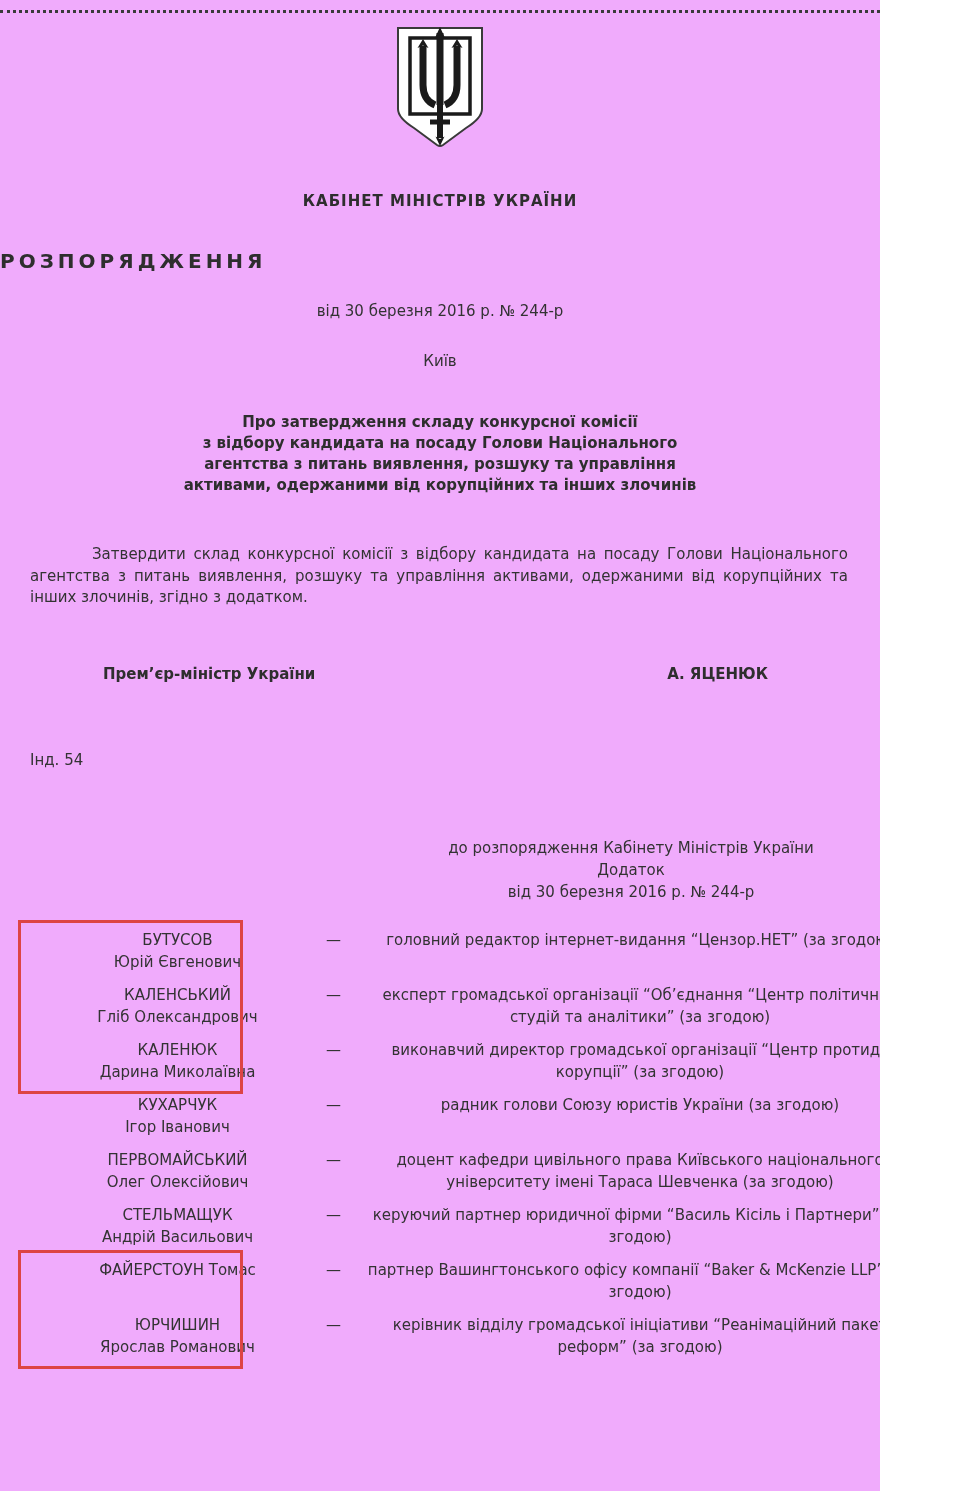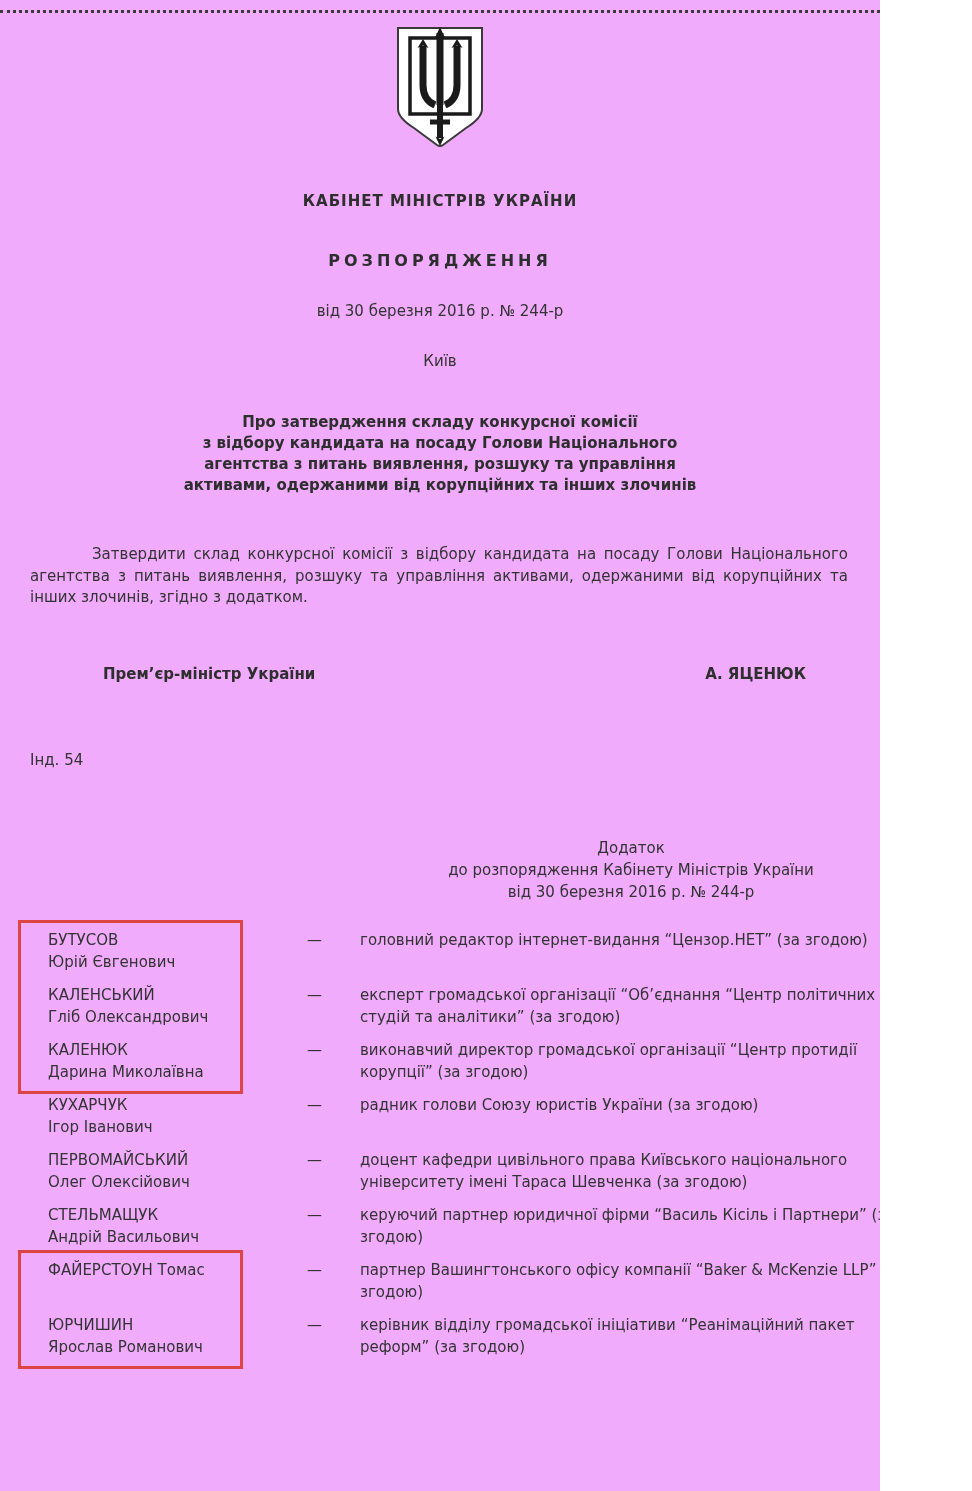--- a/index.html
+++ b/index.html
@@ -16,60 +16,61 @@
   .dotted-border-top { border-top: 3px dotted #3a3a3a; margin-top: 10px; height: 0; }
 
   .emblem-wrap { text-align: center; margin-top: 12px; height: 128px; }
   .emblem-wrap svg { display: inline-block; }
 
   .org-name {
     text-align: center; font-weight: bold; font-size: 15px;
     letter-spacing: 1px; margin-top: 40px; line-height: 17px; color: #2e2e2e;
   }
   .doc-type {
-    text-align: center; font-weight: bold; font-size: 16px;
+    font-weight: bold; font-size: 20px;
     letter-spacing: 4px; margin-top: 42px; line-height: 18px; color: #2e2e2e;
   }
   .date-line { text-align: center; margin-top: 30px; line-height: 22px; }
   .city-line { text-align: center; margin-top: 28px; line-height: 22px; }
 
   .doc-title {
     text-align: center; font-weight: bold; font-size: 15px;
     line-height: 21px; margin-top: 40px; color: #2e2e2e;
   }
 
   .body-paragraph {
     margin: 48px 32px 0 30px;
     text-align: justify;
     text-indent: 62px;
     line-height: 21.5px;
   }
 
   .sign-row { display: flex; margin-top: 54px; line-height: 22px; }
   .sign-role { font-weight: bold; margin-left: 103px; color: #2e2e2e; }
-  .sign-name { font-weight: bold; margin-left: auto; margin-right: 74px; color: #2e2e2e; }
+  .sign-name { font-weight: bold; margin-left: auto; margin-right: 112px; color: #2e2e2e; }
 
   .index-note { margin-top: 64px; margin-left: 30px; line-height: 22px; }
 
   .appendix-block {
     margin-top: 66px; margin-left: 411px; width: 440px;
     text-align: center; line-height: 22px;
   }
 
   .sklad-block {
     margin-top: 12px; margin-left: 228px; width: 500px;
     text-align: center; line-height: 22px;
   }
 
   .members-list { position: relative; margin: 26px 34px 0 48px; }
   .member-row {
     display: grid;
     grid-template-columns: 259px 53px 560px;
     margin-bottom: 11px;
     line-height: 22px;
+    text-align: center;
   }
   .member-name div { line-height: 22px; }
   .member-dash { line-height: 22px; }
   .member-desc { line-height: 22px; }
 
   .highlight-box {
     position: absolute;
     border: 3px solid #dd4444;
     pointer-events: none;
   }
@@ -119,22 +120,22 @@
   <p class="body-paragraph">Затвердити склад конкурсної комісії з відбору кандидата на посаду Голови Національного агентства з питань виявлення, розшуку та управління активами, одержаними від корупційних та інших злочинів, згідно з додатком.</p>
 
   <div class="sign-row">
     <span class="sign-role">Прем’єр-міністр України</span>
     <span class="sign-name">А. ЯЦЕНЮК</span>
   </div>
 
   <div class="index-note">Інд. 54</div>
 
   <div class="appendix-block">
+    <div>до розпорядження Кабінету Міністрів України</div>
     <div>Додаток</div>
-    <div>до розпорядження Кабінету Міністрів України</div>
     <div>від 30 березня 2016 р. № 244-р</div>
   </div>
 
 
   <div class="members-list">
 
       <div class="member-row">
         <div class="member-name">
           <div>БУТУСОВ</div>
           <div>Юрій Євгенович</div>

